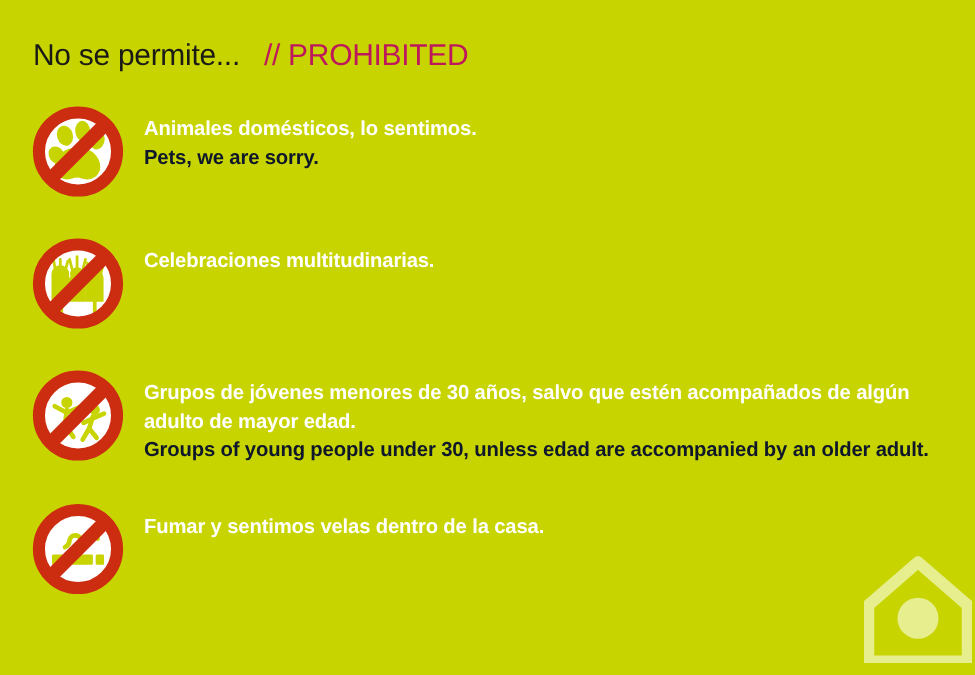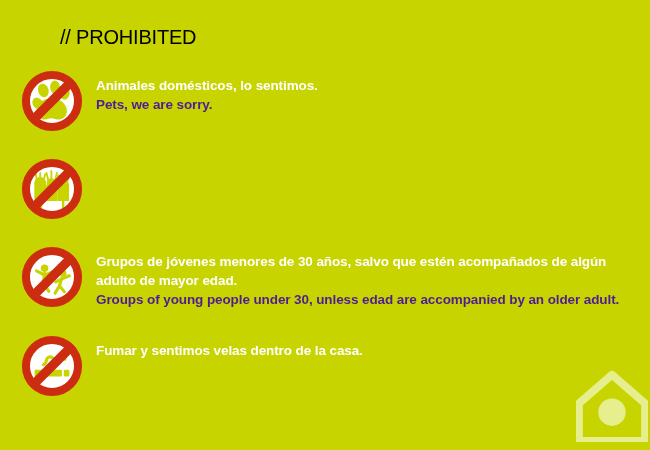--- a/index.html
+++ b/index.html
@@ -32,23 +32,23 @@
   .header-title {
     font-size: 20px;
     font-weight: 400;
     color: #1b1b16;
     letter-spacing: -0.2px;
     font-stretch: condensed;
   }
   .header-sub {
     font-size: 20px;
     font-weight: 400;
-    color: #000000;
+    color: #be185d;
     letter-spacing: -0.2px;
-    margin-left: 38px;
+    margin-left: 16px;
     font-stretch: condensed;
   }
 
   
   .rules {
     position: absolute;
     left: 0;
     top: 70px;
     width: 650px;
   }
@@ -74,21 +74,21 @@
   .line-es {
     font-size: 13.5px;
     font-weight: 700;
     color: #ffffff;
     line-height: 19px;
     letter-spacing: -0.1px;
   }
   .line-en {
     font-size: 13.5px;
     font-weight: 700;
-    color: #4c1d95;
+    color: #0f172a;
     line-height: 19px;
     letter-spacing: -0.1px;
   }
 
   
   .sign {
     width: 62px;
     height: 62px;
     display: block;
   }
@@ -102,20 +102,21 @@
     height: 74px;
     opacity: 1;
   }
 </style>
 </head>
 <body>
 
 <div id="page">
 
   <div class="header">
+    <span class="header-title">No se permite...</span>
     <span class="header-sub">// PROHIBITED</span>
   </div>
 
   <div class="rules">
 
     <div class="rule">
       <div class="rule-icon">
         <svg class="sign" viewBox="0 0 100 100">
           <circle cx="50" cy="50" r="42" fill="#ffffff"></circle>
           <g fill="#c8d400">
@@ -147,20 +148,21 @@
             <path d="M41 48c0-4 4-7 8-7s8 3 8 7v20h-16z"></path>
             <path d="M62 40 L60 28 M68 39 L69 26 M74 41 L77 30" fill="none"></path>
             <path d="M60 44c0-5 4-8 8-8s8 3 8 8v24h-16z"></path>
             <path d="M32 66 L32 80 M68 68 L68 80" fill="none" stroke-width="4"></path>
           </g>
           <circle cx="50" cy="50" r="42" fill="none" stroke="#cc2d10" stroke-width="13"></circle>
           <rect x="42.5" y="2" width="15" height="96" fill="#cc2d10" transform="rotate(45 50 50)"></rect>
         </svg>
       </div>
       <div class="rule-text">
+        <div class="line-es">Celebraciones multitudinarias.</div>
       </div>
     </div>
 
     <div class="rule">
       <div class="rule-icon">
         <svg class="sign" viewBox="0 0 100 100">
           <circle cx="50" cy="50" r="42" fill="#ffffff"></circle>
           <g fill="#c8d400" stroke="#c8d400" stroke-width="5" stroke-linecap="round" stroke-linejoin="round">
             <circle cx="38" cy="36" r="6" stroke="none"></circle>
             <path d="M38 44 L36 60" fill="none"></path>

